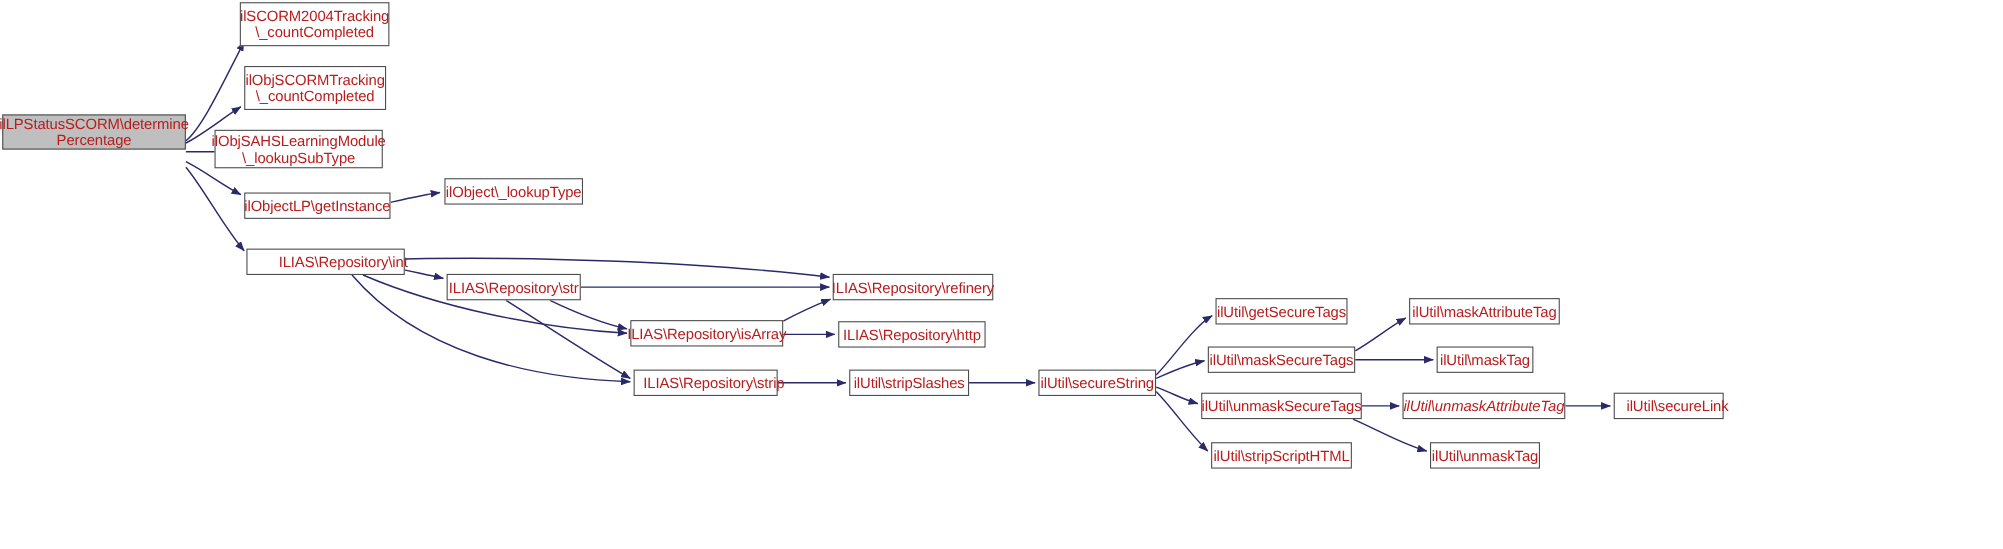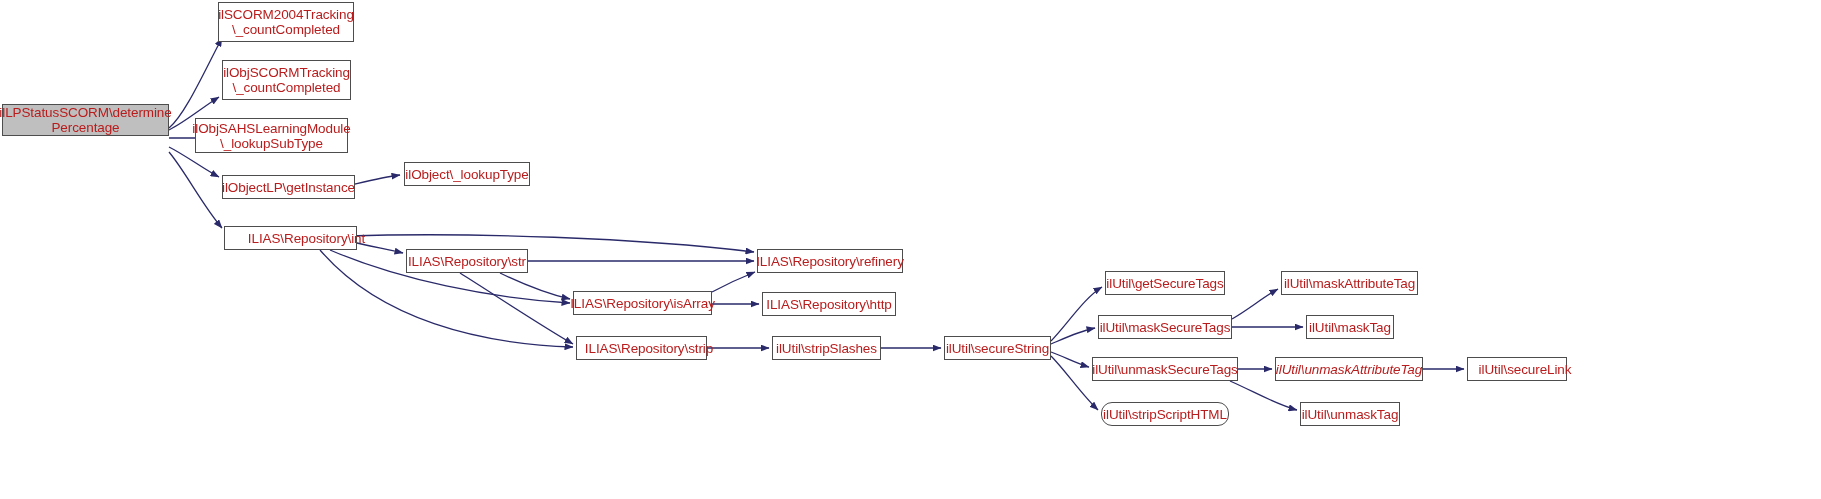--- a/index.html
+++ b/index.html
@@ -92,31 +92,31 @@
       <div class="node root" style="left: 2px; top: 104px; width: 167px; height: 32px;"><span class="node-label">ilLPStatusSCORM\determine
 Percentage</span></div>
       <div class="node" style="left: 218px; top: 2px; width: 136px; height: 40px;"><span class="node-label">ilSCORM2004Tracking
 \_countCompleted</span></div>
       <div class="node" style="left: 222px; top: 60px; width: 129px; height: 40px;"><span class="node-label">ilObjSCORMTracking
 \_countCompleted</span></div>
       <div class="node" style="left: 195px; top: 118px; width: 153px; height: 35px;"><span class="node-label">ilObjSAHSLearningModule
 \_lookupSubType</span></div>
       <div class="node" style="left: 222px; top: 175px; width: 133px; height: 24px;"><span class="node-label">ilObjectLP\getInstance</span></div>
       <div class="node" style="left: 404px; top: 162px; width: 126px; height: 24px;"><span class="node-label">ilObject\_lookupType</span></div>
-      <div class="node" style="left: 224px; top: 226px; width: 133px; height: 24px; padding-left: 32px;"><span class="node-label">ILIAS\Repository\int</span></div>
+      <div class="node" style="left: 224px; top: 226px; width: 144px; height: 24px; padding-left: 32px;"><span class="node-label">ILIAS\Repository\int</span></div>
       <div class="node" style="left: 406px; top: 249px; width: 122px; height: 24px;"><span class="node-label">ILIAS\Repository\str</span></div>
       <div class="node" style="left: 757px; top: 249px; width: 146px; height: 24px;"><span class="node-label">ILIAS\Repository\refinery</span></div>
       <div class="node" style="left: 573px; top: 291px; width: 139px; height: 24px;"><span class="node-label">ILIAS\Repository\isArray</span></div>
       <div class="node" style="left: 762px; top: 292px; width: 134px; height: 24px;"><span class="node-label">ILIAS\Repository\http</span></div>
       <div class="node" style="left: 576px; top: 336px; width: 131px; height: 24px; padding-left: 15px;"><span class="node-label">ILIAS\Repository\strip</span></div>
       <div class="node" style="left: 772px; top: 336px; width: 109px; height: 24px;"><span class="node-label">ilUtil\stripSlashes</span></div>
       <div class="node" style="left: 944px; top: 336px; width: 107px; height: 24px;"><span class="node-label">ilUtil\secureString</span></div>
       <div class="node" style="left: 1105px; top: 271px; width: 120px; height: 24px;"><span class="node-label">ilUtil\getSecureTags</span></div>
       <div class="node" style="left: 1098px; top: 315px; width: 134px; height: 24px;"><span class="node-label">ilUtil\maskSecureTags</span></div>
       <div class="node" style="left: 1092px; top: 357px; width: 146px; height: 24px;"><span class="node-label">ilUtil\unmaskSecureTags</span></div>
-      <div class="node" style="left: 1101px; top: 402px; width: 128px; height: 24px; border-radius: 11px;"><span class="node-label">ilUtil\stripScriptHTML</span></div>
+      <div class="node" style="left: 1101px; top: 402px; width: 128px; height: 24px;"><span class="node-label">ilUtil\stripScriptHTML</span></div>
       <div class="node" style="left: 1281px; top: 271px; width: 137px; height: 24px;"><span class="node-label">ilUtil\maskAttributeTag</span></div>
       <div class="node" style="left: 1306px; top: 315px; width: 88px; height: 24px;"><span class="node-label">ilUtil\maskTag</span></div>
       <div class="node" style="left: 1275px; top: 357px; width: 148px; height: 24px; font-style: italic;"><span class="node-label">ilUtil\unmaskAttributeTag</span></div>
       <div class="node" style="left: 1300px; top: 402px; width: 100px; height: 24px;"><span class="node-label">ilUtil\unmaskTag</span></div>
       <div class="node" style="left: 1467px; top: 357px; width: 100px; height: 24px; padding-left: 16px;"><span class="node-label">ilUtil\secureLink</span></div>
     </div>
 </div>
 
 </body></html>

